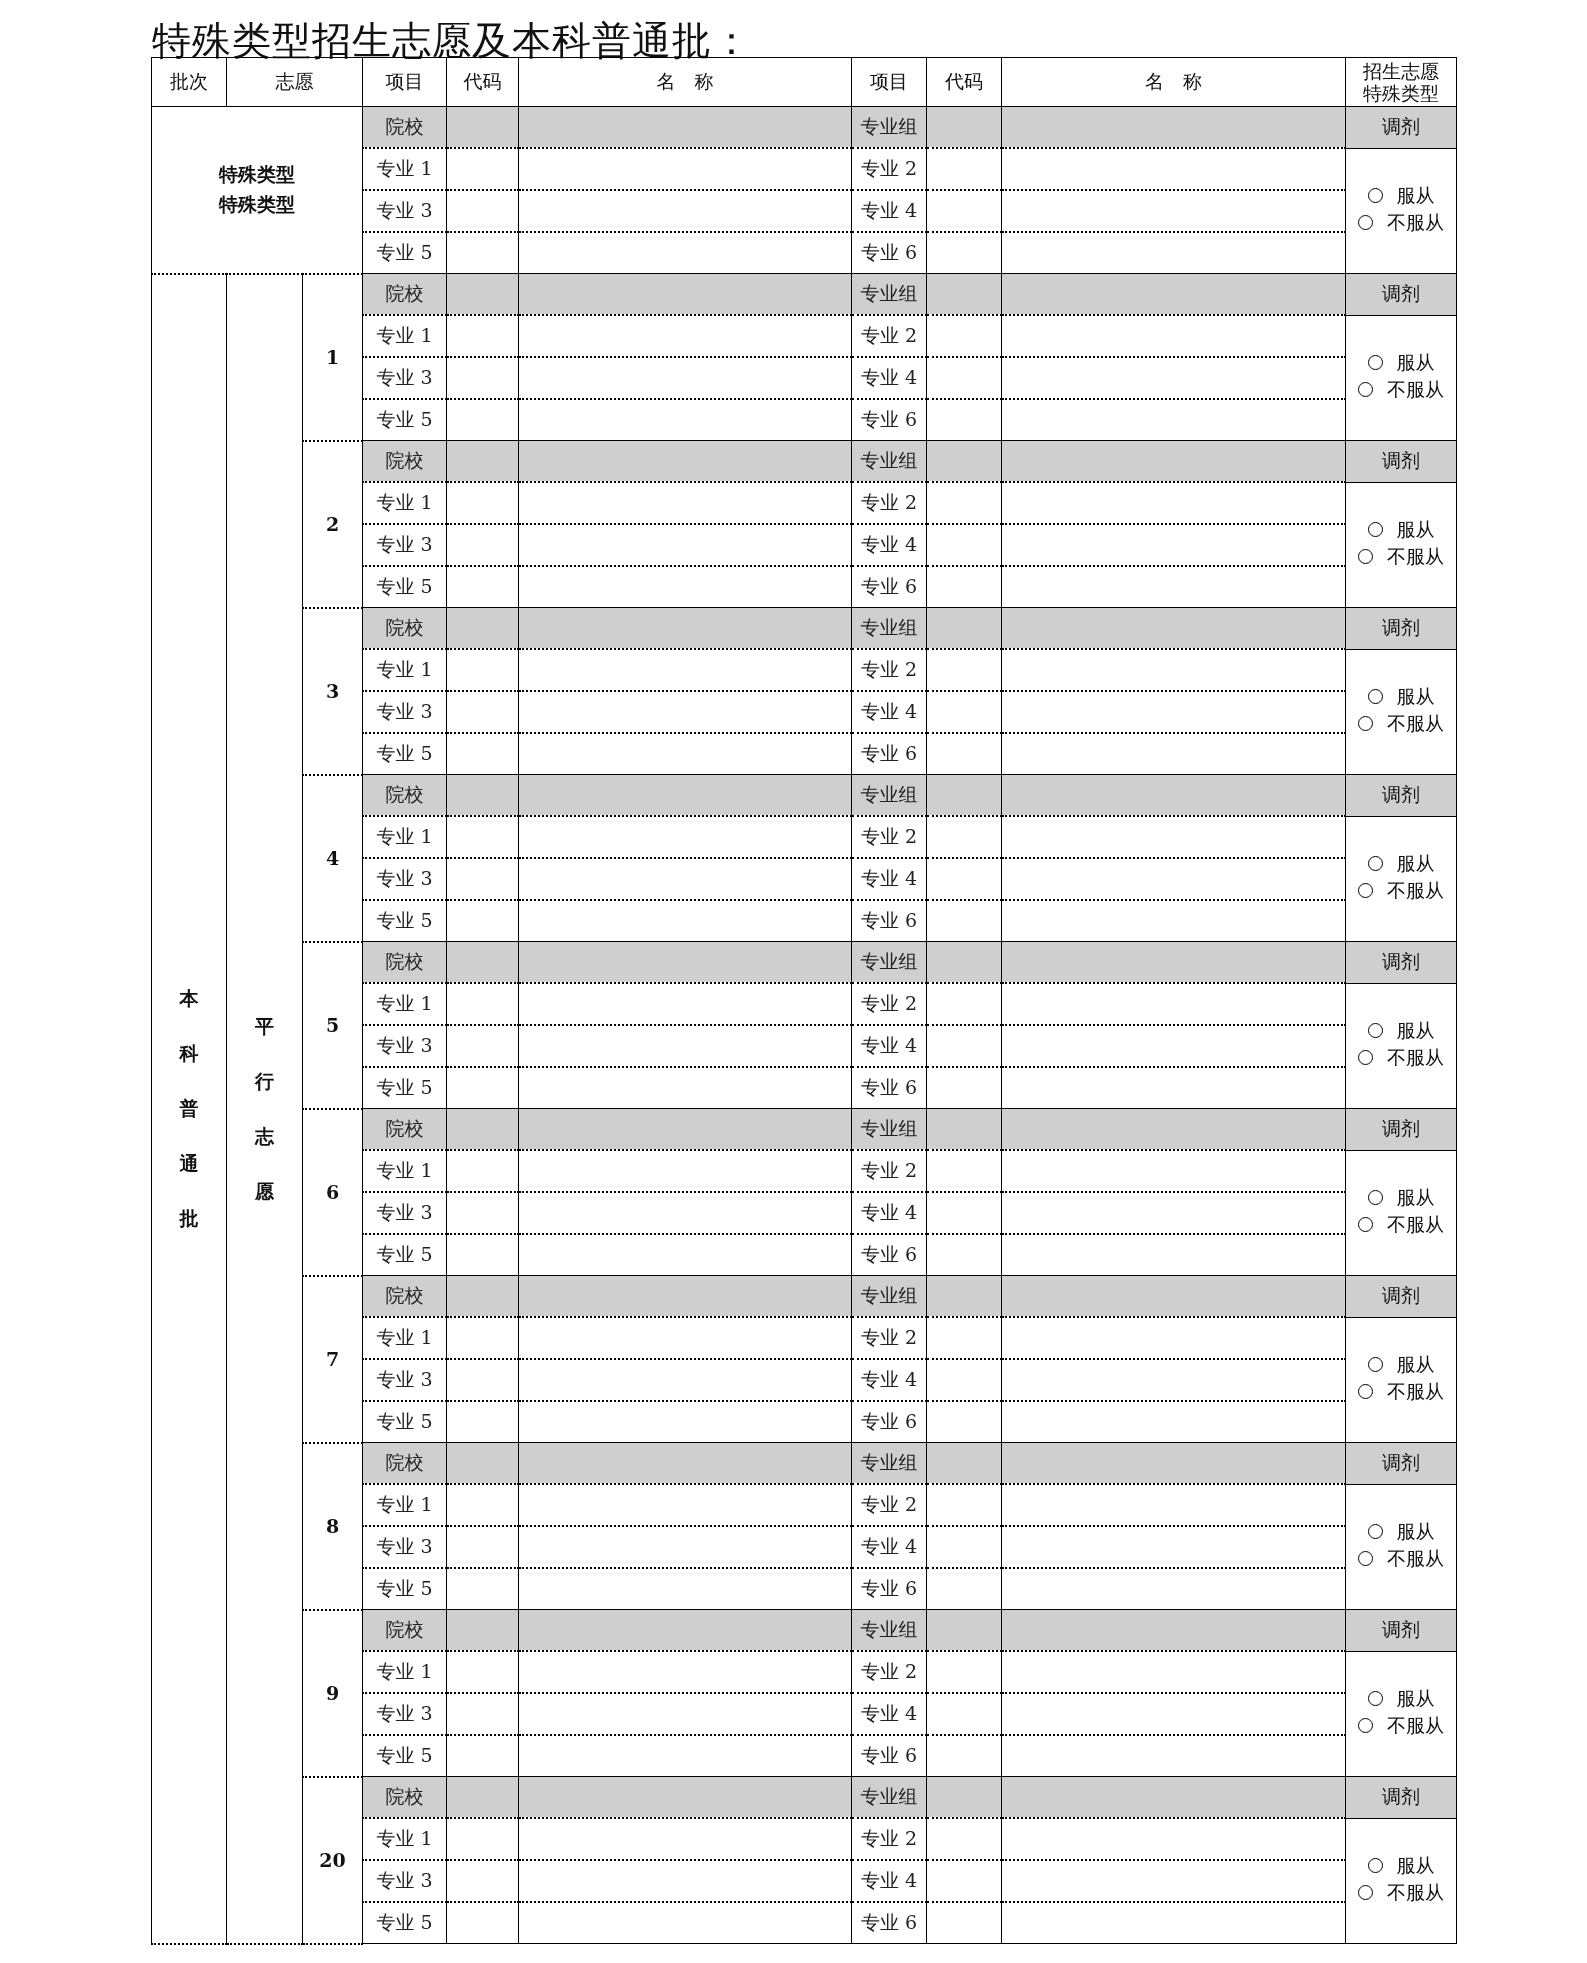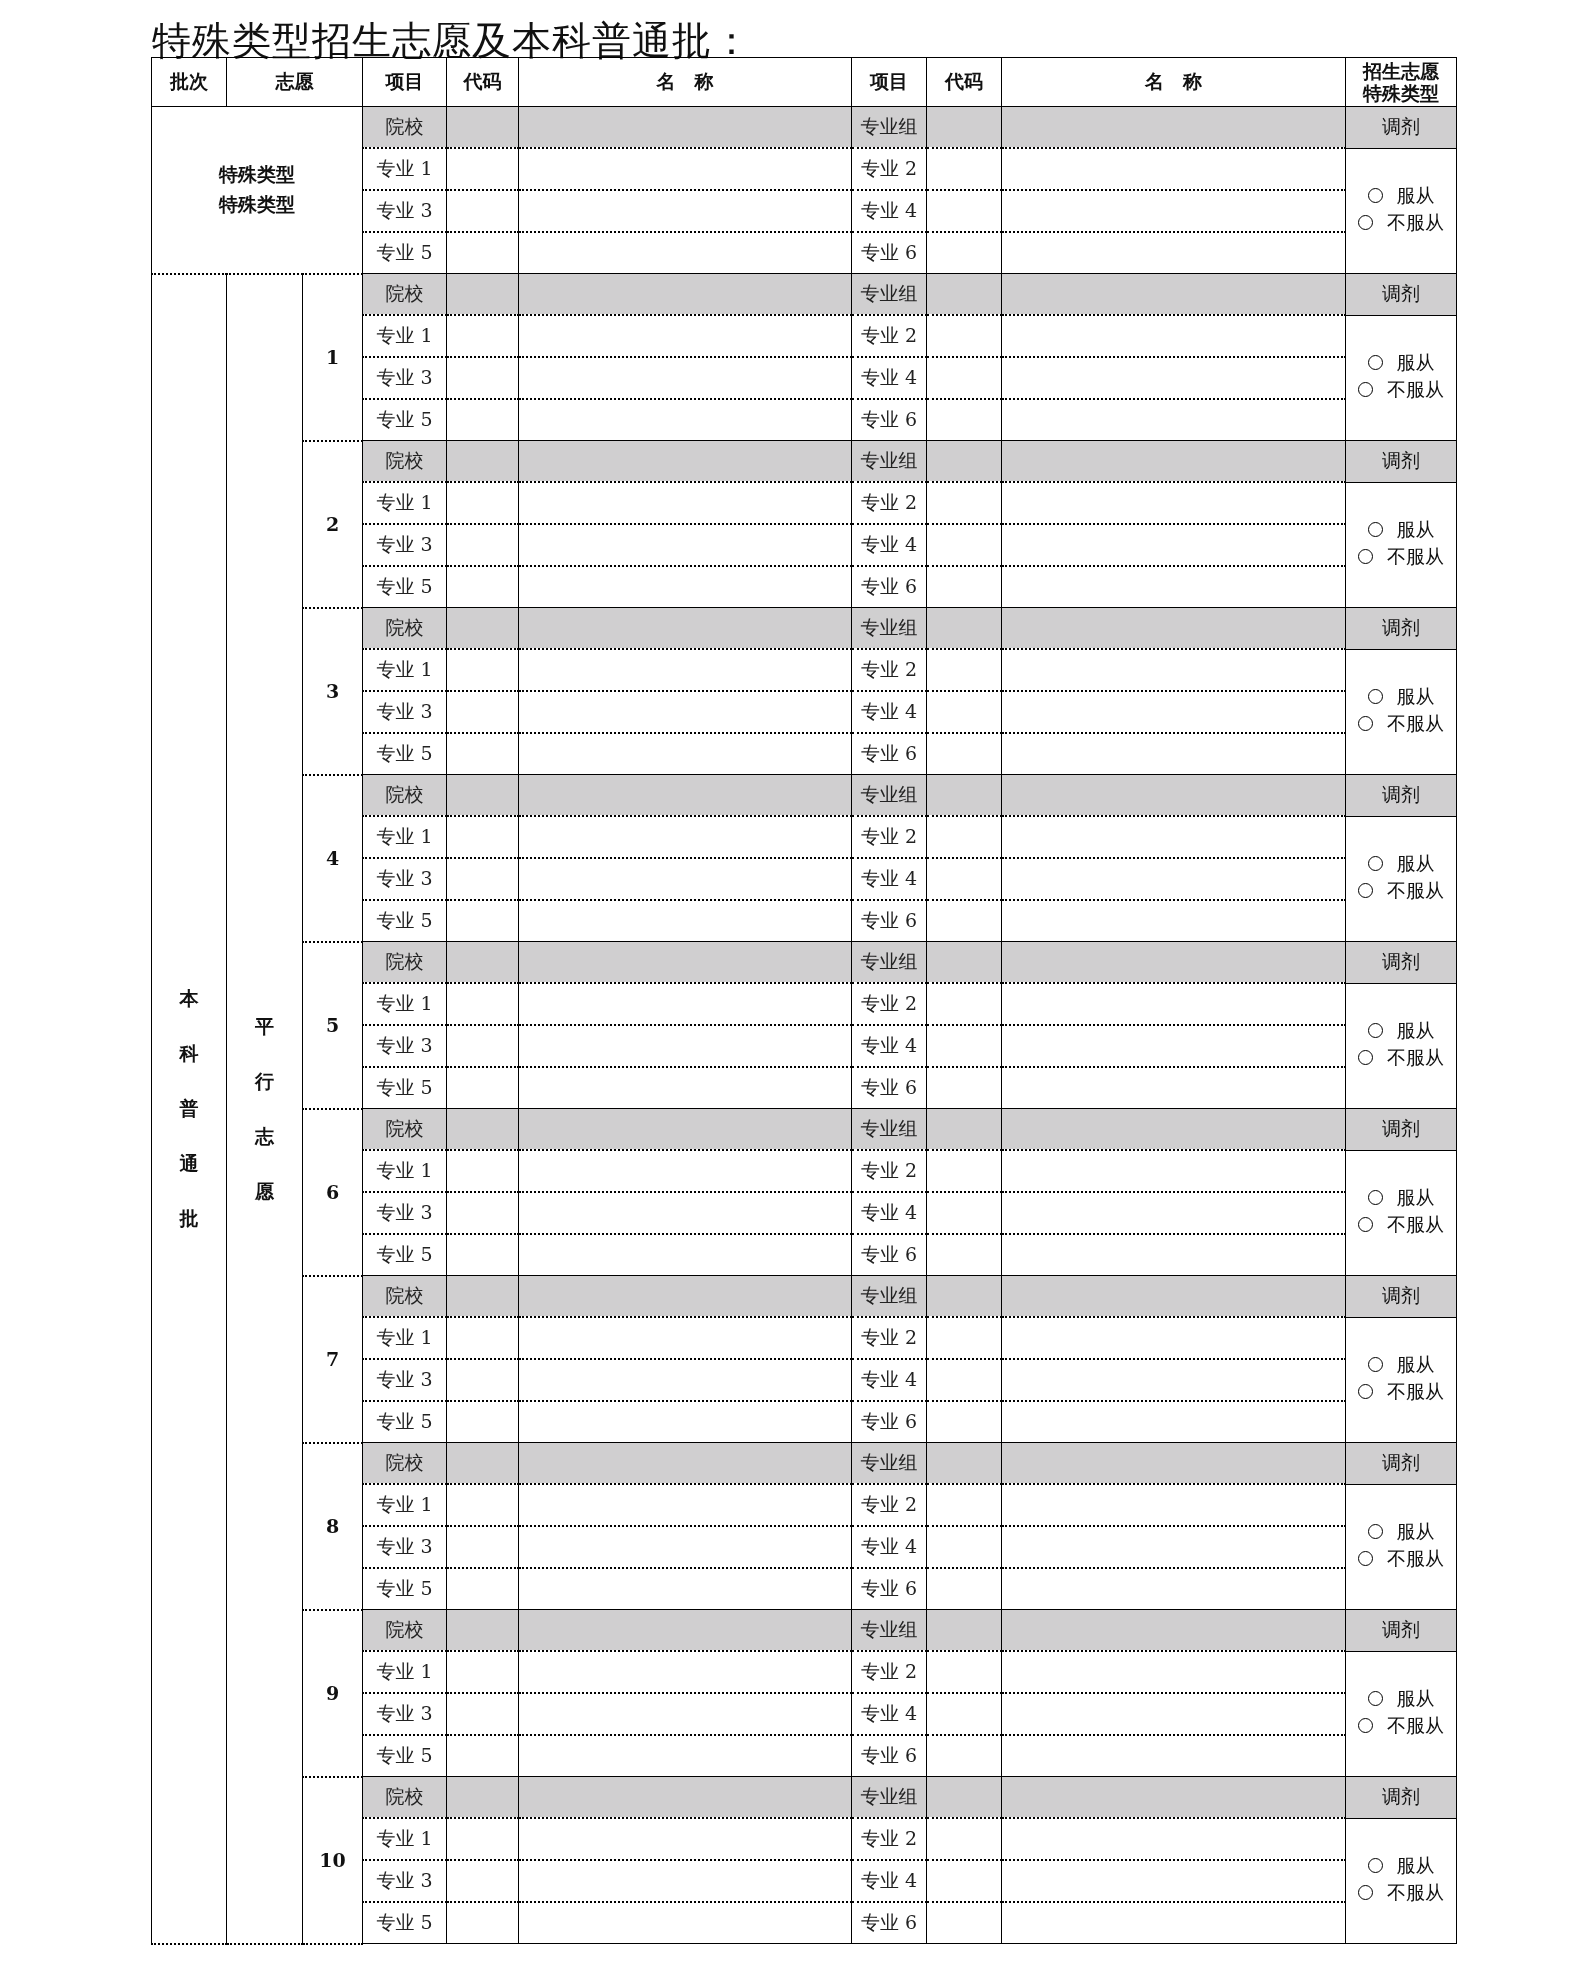--- a/index.html
+++ b/index.html
@@ -1,20 +1,20 @@
 <!DOCTYPE html>
 <html><head>
 <meta charset="utf-8">
 <style>
   html, body { margin:0; padding:0; background:#ffffff; }
   body { width:1587px; height:1963px; position:relative; font-family:"DejaVu Serif","Liberation Serif",serif; color:#111; }
   .title { position:absolute; left:152px; top:14px; font-size:39px; letter-spacing:1px; font-family:"DejaVu Sans","Liberation Sans",sans-serif; }
   table.form { position:absolute; left:151px; top:57px; width:1305px; border-collapse:collapse; table-layout:fixed; }
   table.form td, table.form th { border:1.5px solid #000; padding:0; text-align:center; vertical-align:middle; font-size:19px; overflow:hidden; }
-  th { font-weight:bold; height:48px; font-family:"DejaVu Sans","Liberation Sans",sans-serif; font-size:19px; }
+  th { font-weight:normal; height:48px; font-family:"DejaVu Sans","Liberation Sans",sans-serif; font-size:19px; }
   th.adj { font-size:17px; line-height:22px; }
   td { height:40px; }
   tr.school td.cell { background:#d0cfd0; }
   tr.school td { border-bottom:2px dotted #000; }
   tr.mrow td.cell { border-bottom:2px dotted #000; }
   tr.last td.cell { border-bottom:1.5px solid #000; }
   td.lbl { font-size:19px; color:#222; }
   td.group-num { font-weight:bold; font-size:20px; }
   td.big-label { font-weight:bold; font-family:Liberation Serif, serif; font-size:19px; line-height:30px; }
   td.vert { font-weight:bold; font-family:"DejaVu Sans","Liberation Sans",sans-serif; font-size:19px; line-height:55px; }
@@ -438,21 +438,21 @@
       </tr>
       <tr class="mrow last">
         <td class="cell lbl">专业 5</td>
         <td class="cell"></td>
         <td class="cell"></td>
         <td class="cell lbl">专业 6</td>
         <td class="cell"></td>
         <td class="cell"></td>
       </tr>
       <tr class="school">
-        <td rowspan="4" class="group-num">10</td>
+        <td rowspan="4" class="group-num">20</td>
         <td class="cell lbl">院校</td>
         <td class="cell"></td>
         <td class="cell"></td>
         <td class="cell lbl">专业组</td>
         <td class="cell"></td>
         <td class="cell"></td>
         <td class="adj-head">调剂</td>
       </tr>
       <tr class="mrow">
         <td class="cell lbl">专业 1</td>

